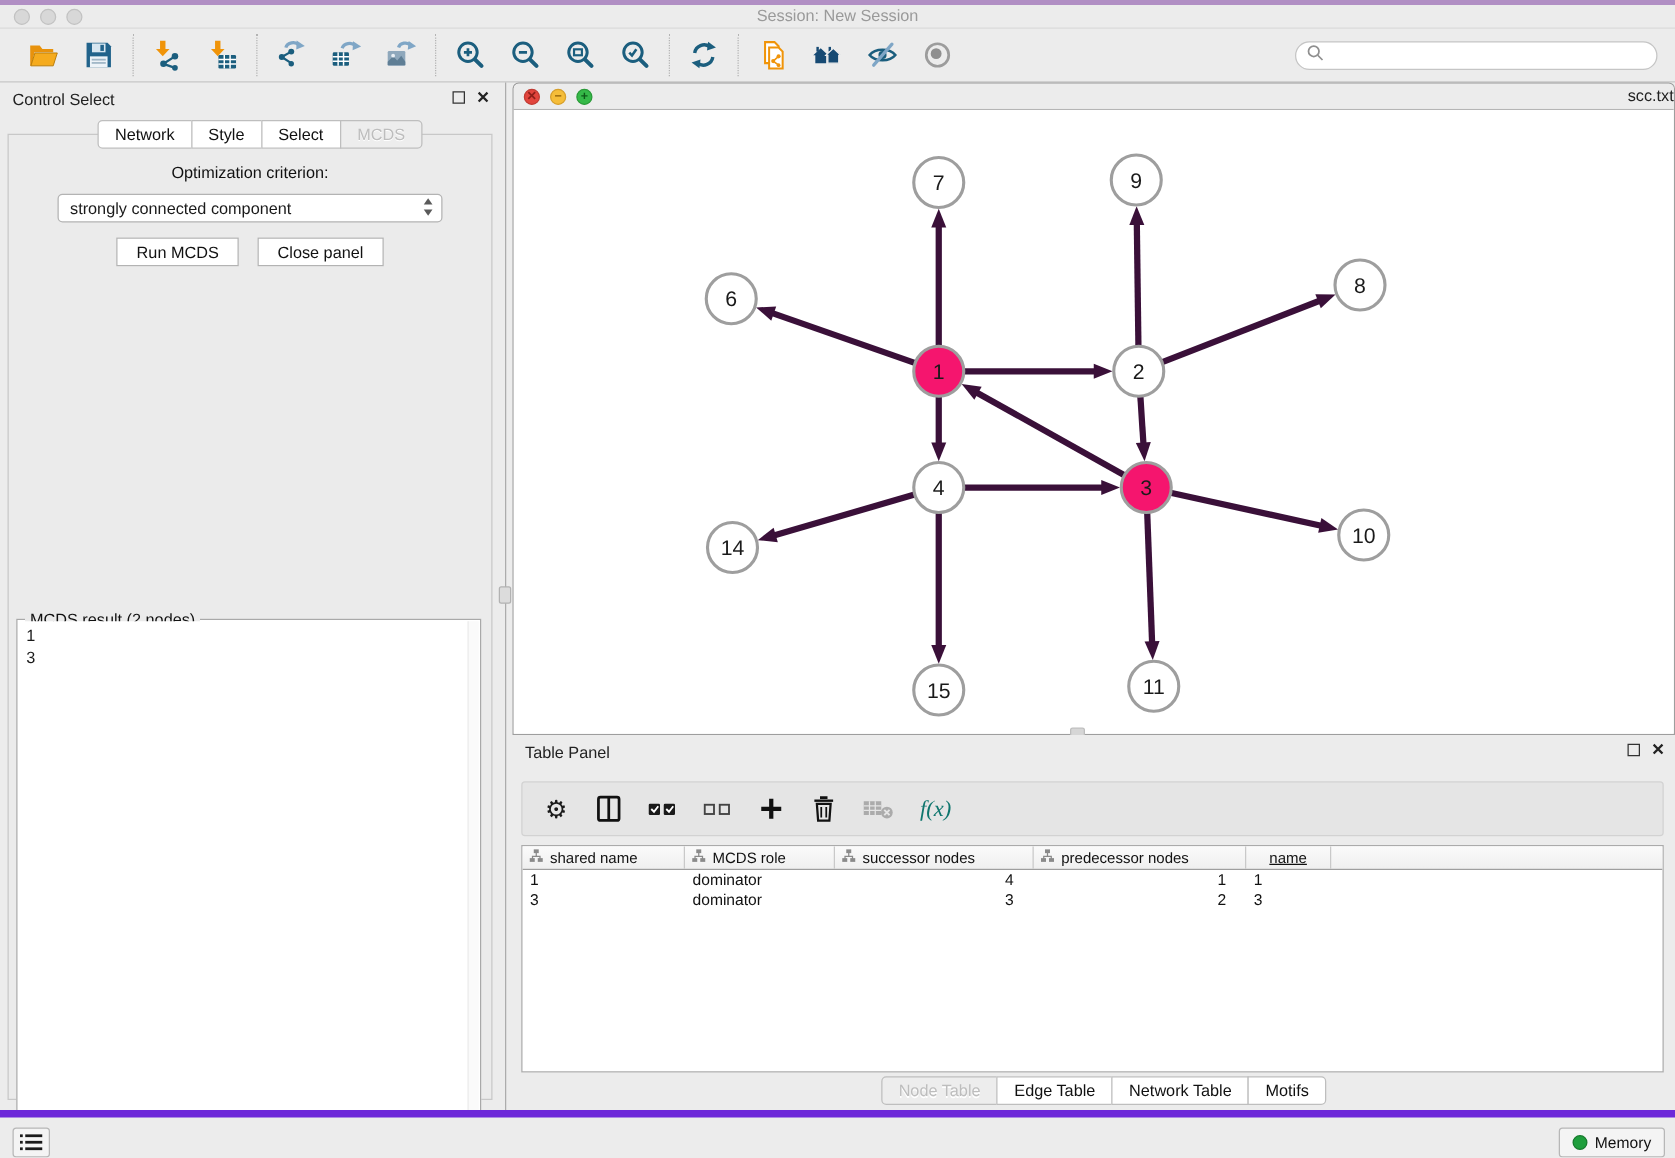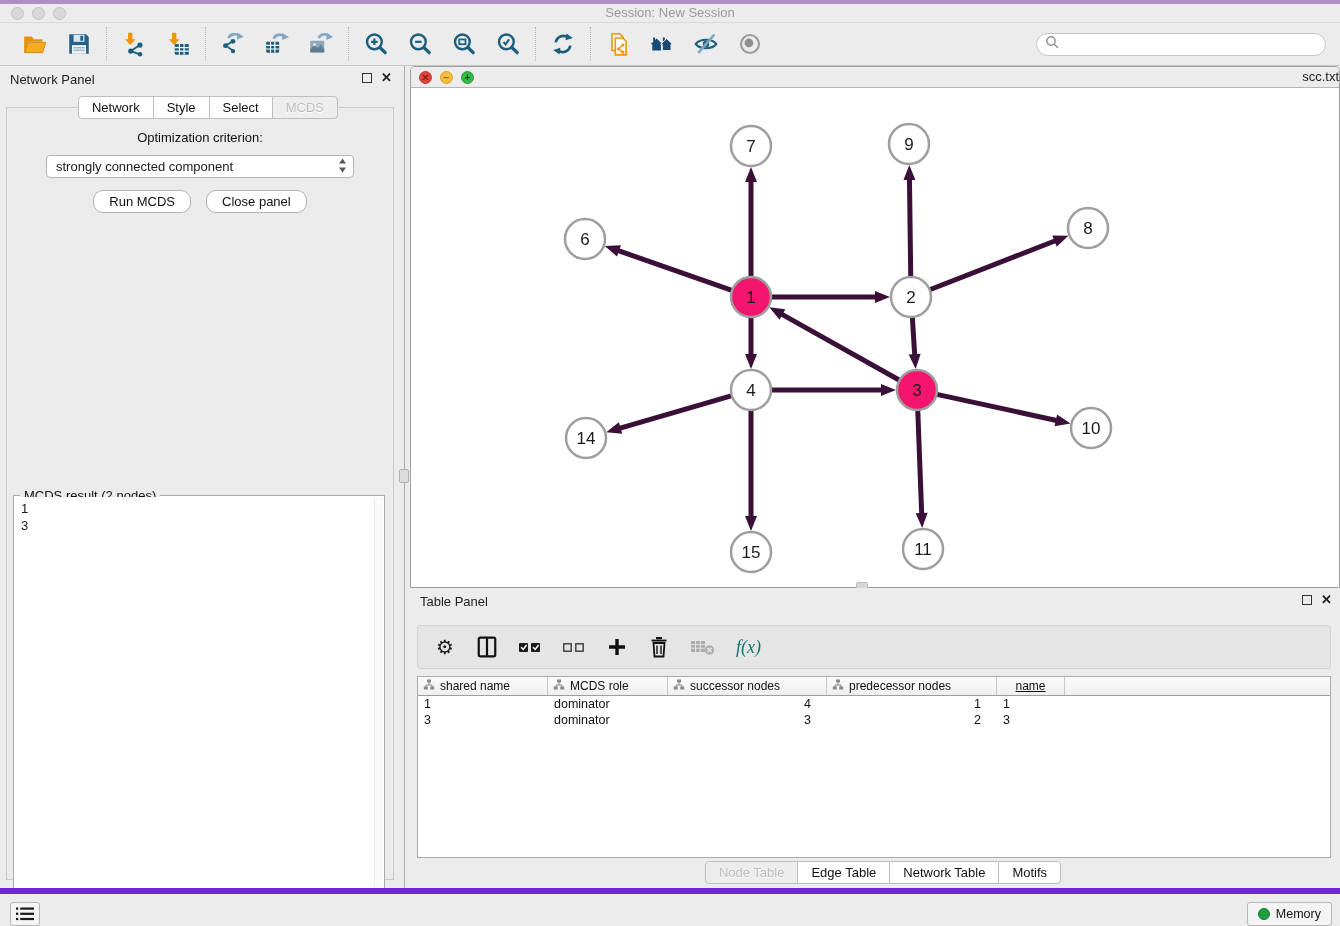--- a/index.html
+++ b/index.html
@@ -38,21 +38,21 @@
     cursor:default; white-space:nowrap; }
   .tab:first-child { border-radius:4px 0 0 4px; margin-left:16px; }
   .tab:last-child { border-radius:0 4px 4px 0; }
   .tab.selected { background:#EDEDED; color:#BDBDBD; text-shadow:0 1px 0 #fff; }
   .cp-body { position:absolute; left:6px; right:6px; top:41px; bottom:8px; background:#EBEBEB; border:1px solid #C8C8C8; }
   .opt-label { margin-top:22px; text-align:center; font-size:13px; color:#111; }
   .criterion { margin:10px auto 0 auto; width:308px; height:23px; background:#fff; border:1px solid #B3B3B3; border-radius:4px;
     display:flex; align-items:center; padding:0 6px 0 9px; font-size:13px; }
   .criterion .crit-text { flex:1; }
   .btn-row { margin-top:12px; display:flex; justify-content:center; gap:15px; }
-  .pbtn { background:#FFFFFF; border:1px solid #B3B3B3; border-radius:10px; font-size:13px; padding:3px 15px;
+  .pbtn { background:#FFFFFF; border:1px solid #B3B3B3; border-radius:0; font-size:13px; padding:3px 15px;
     font-family:"Liberation Sans", sans-serif; color:#111; }
   .result-group { position:absolute; left:6px; top:387px; width:372px; height:396px; border:1px solid #A9A9A9; background:#fff; }
   .result-label { position:absolute; top:-8px; left:6px; background:#EBEBEB; padding:0 4px; font-size:13px; color:#111; }
   .result-area { position:absolute; inset:1px; background:#fff; padding:3px 6px; font-size:13px; line-height:17px; overflow:hidden; }
   .result-scroll { position:absolute; top:1px; bottom:1px; right:1px; width:9px; background:#FAFAFA; border-left:1px solid #ECECEC; }
 
   
   .v-line { position:absolute; left:404px; top:66px; height:822px; width:1px; background:#ACACAC; }
   .v-grip { position:absolute; left:399px; top:469px; width:10px; height:14px; background:#DCDCDC; border:1px solid #B2B2B2; border-radius:2px; }
   .h-grip { position:absolute; left:856px; top:582px; width:12px; height:8px; background:#D6D6D6; border:1px solid #BDBDBD; border-radius:2px; }
@@ -260,21 +260,21 @@
           <circle cx="6" cy="6" r="4.2" fill="none" stroke="#8F8F8F" stroke-width="1.4"></circle>
           <path d="M9.2 9.2 13 13" stroke="#8F8F8F" stroke-width="1.4"></path>
         </svg>
     </span>
     <input value="" placeholder="" style="">
   </div>
 </div>
 
 <div class="cp">
   <div class="panel-head">
-    <span class="panel-title">Network Panel</span>
+    <span class="panel-title">Control Select</span>
     <span class="panel-btns">
       <span class="float-ic"></span>
       <span class="close-ic">✕</span>
     </span>
   </div>
   <div class="cp-tabs">
       <div class="tabbar" id="cp-tabbar">
         <span class="tab">Network</span>
         <span class="tab">Style</span>
         <span class="tab">Select</span>

